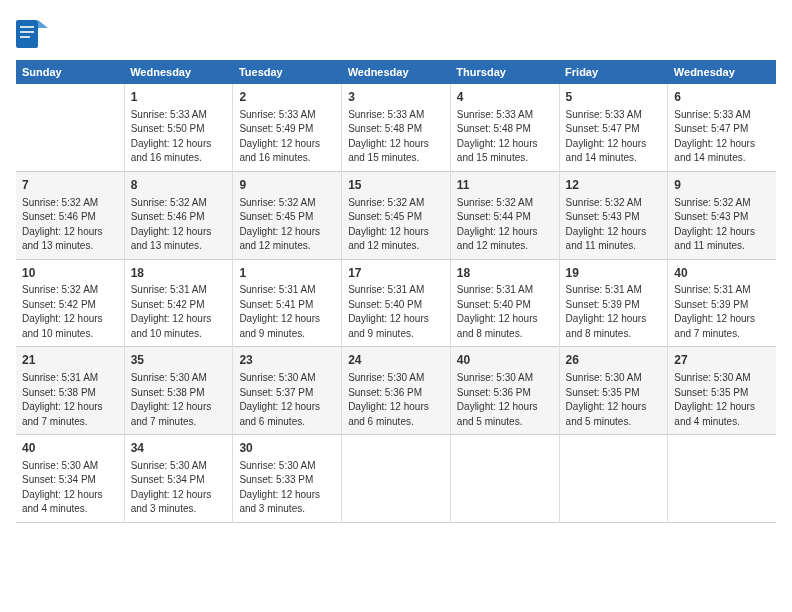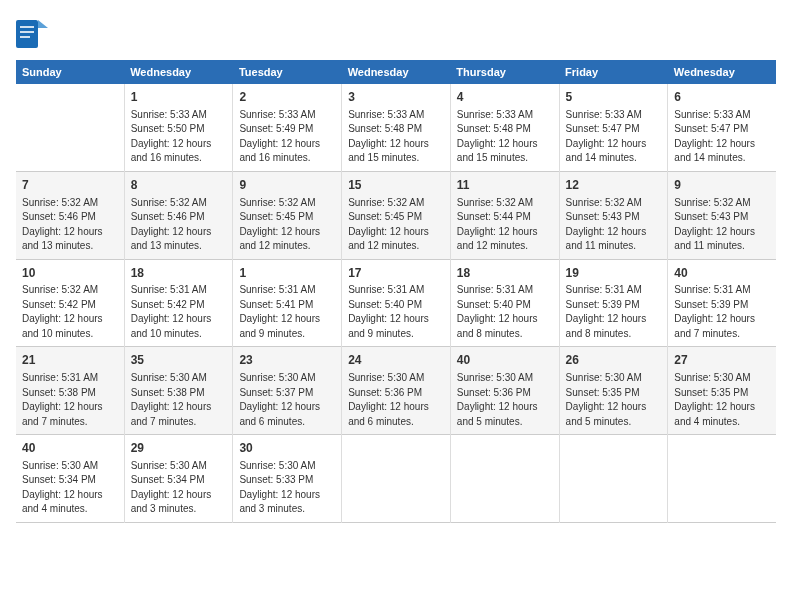--- a/index.html
+++ b/index.html
@@ -322,21 +322,21 @@
       </tr>
       <tr>
         <td>
           <span class="day-num">40</span>
           <div class="cell-info" style="white-space: pre-line;">Sunrise: 5:30 AM
 Sunset: 5:34 PM
 Daylight: 12 hours
 and 4 minutes.</div>
         </td>
         <td>
-          <span class="day-num">29</span>
+          <span class="day-num">34</span>
           <div class="cell-info" style="white-space: pre-line;">Sunrise: 5:30 AM
 Sunset: 5:34 PM
 Daylight: 12 hours
 and 3 minutes.</div>
         </td>
         <td>
           <span class="day-num">30</span>
           <div class="cell-info" style="white-space: pre-line;">Sunrise: 5:30 AM
 Sunset: 5:33 PM
 Daylight: 12 hours

